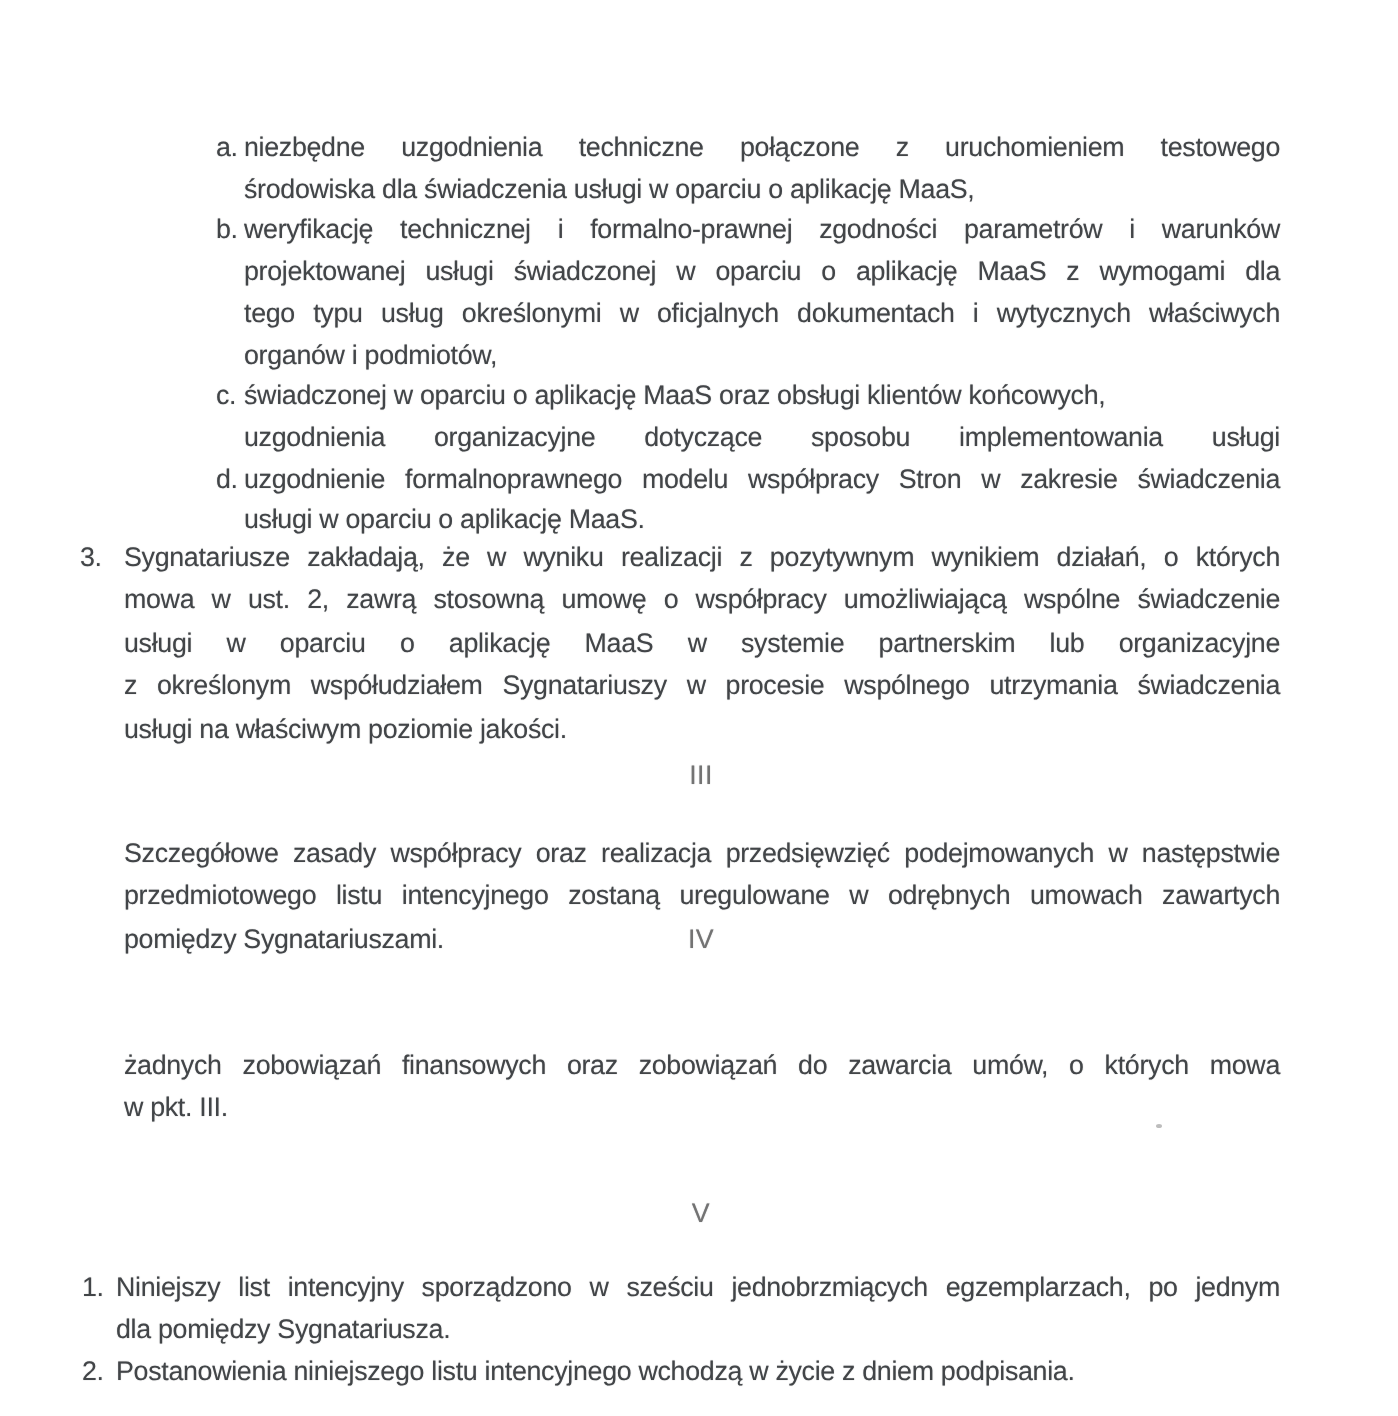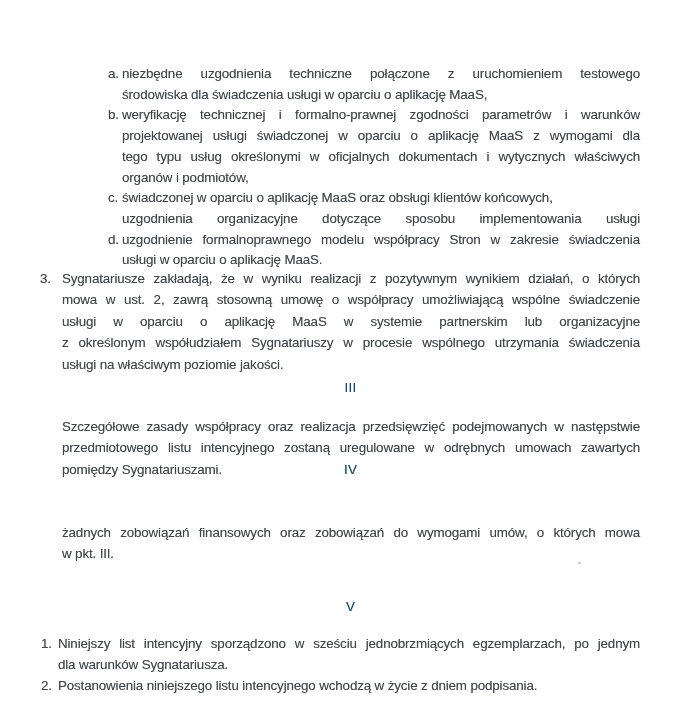--- a/index.html
+++ b/index.html
@@ -30,21 +30,21 @@
   
   .lettered { left: 108px; top: 64px; width: 532px; line-height: 20.7px; }
   .lettered .txt { margin-left: 14px; }
   
   .item3 { left: 40px; top: 268px; width: 600px; }
   .item3 .txt { margin-left: 22px; }
   
   .hd {
     left: 61px; width: 579px;
     text-align: center;
-    color: #0c4a6e;
+    color: #737373;
     letter-spacing: 0.2px;
   }
   .hd-iii { top: 377px; }
   .hd-iv  { top: 459px; }
   .hd-v   { top: 596px; }
   
   .para { left: 62px; width: 578px; }
   .para-iii { top: 416px; }
   .para-iv  { top: 522px; }
   
@@ -111,31 +111,31 @@
 
   <div class="blk hd hd-iii">III</div>
   <div class="blk para para-iii">
       <div class="ln">Szczegółowe zasady współpracy oraz realizacja przedsięwzięć podejmowanych w następstwie</div>
       <div class="ln">przedmiotowego listu intencyjnego zostaną uregulowane w odrębnych umowach zawartych</div>
       <div class="ln last">pomiędzy Sygnatariuszami.</div>
     </div>
 
   <div class="blk hd hd-iv">IV</div>
   <div class="blk para para-iv">
-      <div class="ln">żadnych zobowiązań finansowych oraz zobowiązań do wymogami umów, o których mowa</div>
+      <div class="ln">żadnych zobowiązań finansowych oraz zobowiązań do zawarcia umów, o których mowa</div>
       <div class="ln last">w pkt. III.</div>
     </div>
 
   <div class="blk hd hd-v">V</div>
   <div class="blk vlist">
     <div class="li">
       <span class="mk">1.</span>
       <div class="txt">
           <div class="ln">Niniejszy list intencyjny sporządzono w sześciu jednobrzmiących egzemplarzach, po jednym</div>
-          <div class="ln last">dla warunków Sygnatariusza.</div>
+          <div class="ln last">dla pomiędzy Sygnatariusza.</div>
         </div>
     </div>
     <div class="li">
       <span class="mk">2.</span>
       <div class="txt">
           <div class="ln last">Postanowienia niniejszego listu intencyjnego wchodzą w życie z dniem podpisania.</div>
         </div>
     </div>
   </div>
 

